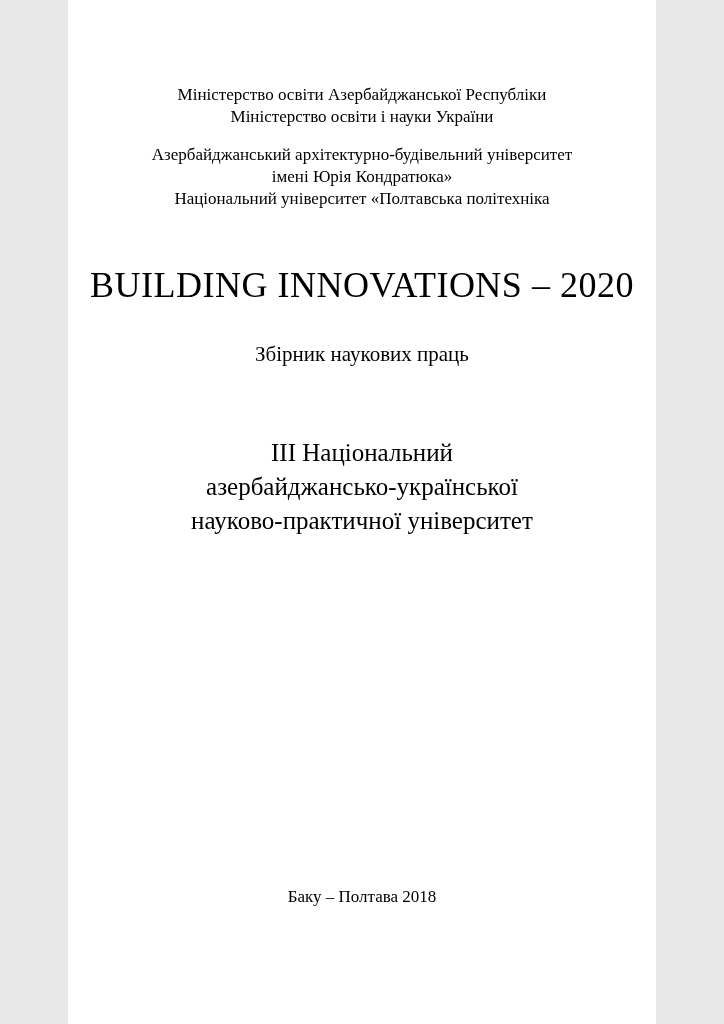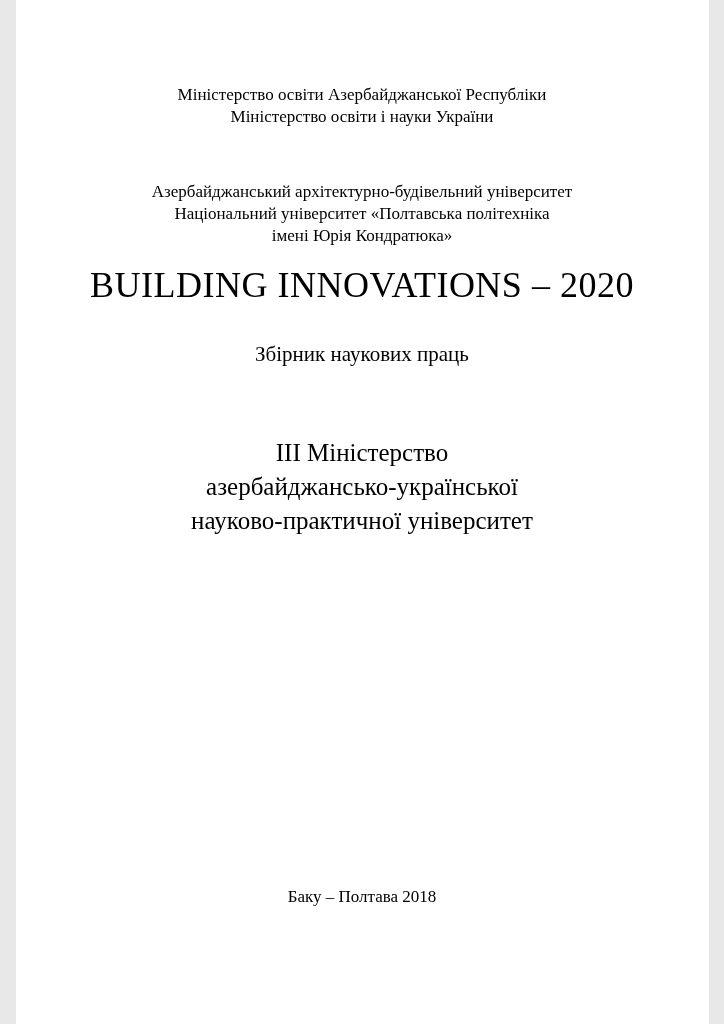--- a/index.html
+++ b/index.html
@@ -2,21 +2,21 @@
 <html><head>
 <meta charset="utf-8">
 <style>
   html, body {
     margin: 0;
     padding: 0;
     background: #e8e8e8;
   }
   .page {
     position: relative;
-    width: 693px;
+    width: 588px;
     height: 1024px;
     margin: 0 auto;
     background: #ffffff;
     color: #000000;
     font-family: "Liberation Serif", "DejaVu Serif", serif;
     overflow: hidden;
   }
   .block {
     position: absolute;
     left: 0;
@@ -25,21 +25,20 @@
   }
   .ministries {
     top: 84px;
     font-size: 17px;
     line-height: 22px;
   }
   .universities {
     top: 144px;
     font-size: 17px;
     line-height: 22px;
-    margin-top: 37px;
   }
   .main-title {
     top: 266px;
     font-size: 36px;
     font-weight: normal;
     letter-spacing: 0.5px;
     line-height: 38px;
   }
   .subtitle {
     top: 340px;
@@ -67,32 +66,32 @@
 
 <div class="page">
 
   <div class="block ministries">
     <div>Міністерство освіти Азербайджанської Республіки</div>
     <div>Міністерство освіти і науки України</div>
   </div>
 
   <div class="block universities">
     <div>Азербайджанський архітектурно-будівельний університет</div>
+    <div>імені Юрія Кондратюка»</div>
     <div>Національний університет «Полтавська політехніка</div>
-    <div>імені Юрія Кондратюка»</div>
   </div>
 
   <div class="block main-title">BUILDING INNOVATIONS – 2020</div>
 
   <div class="block subtitle">
     <div>Збірник наукових праць</div>
   </div>
 
   <div class="block conference">
-    <div>ІІІ Міністерство</div>
+    <div>ІІІ Національний</div>
     <div>азербайджансько-української</div>
     <div>науково-практичної університет</div>
   </div>
 
 
   <div class="block imprint">Баку – Полтава 2018</div>
 
 </div>
 
 </body></html>

